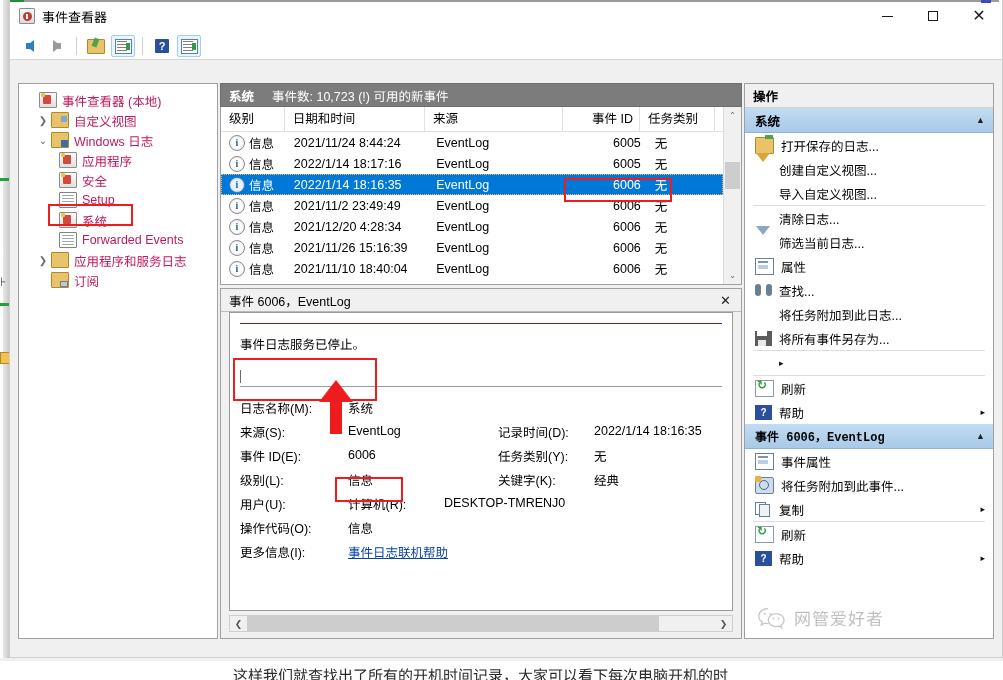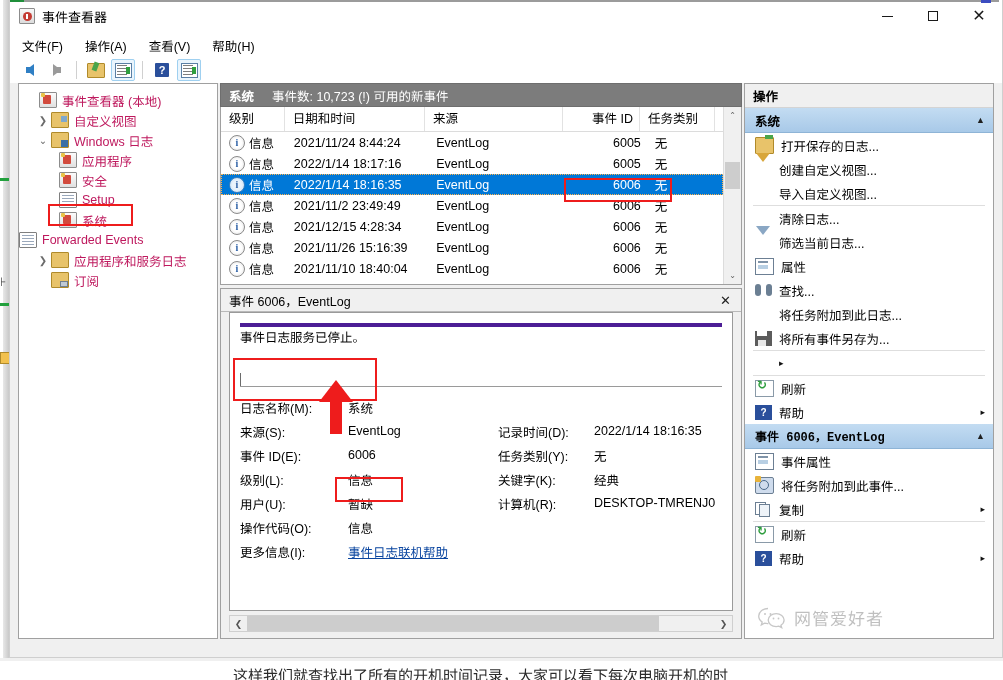--- a/index.html
+++ b/index.html
@@ -393,21 +393,22 @@
     background: #ffffff;
     border: 1px solid #9a9a9a;
     margin: 0 8px;
     box-sizing: border-box;
     position: relative;
     overflow: hidden;
     min-height: 0;
   }
   .desc-area {
     margin: 10px 10px 0 10px;
-    border-top: 4px solid #4c1d95;
+    border-top: 1px solid #4c1d95;
+    padding-top: 10px;
     height: 64px;
     box-sizing: border-box;
     position: relative;
   }
   .desc-text { font-size: 12.5px; color: #000; }
   .desc-caret { position:absolute; left:0px; top:46px; width:1px; height:13px; background:#6b6b6b; }
   .desc-under { position:absolute; left:0; right:0; bottom:0; height:1px; background:#9a9a9a; }
 
   .fields {
     position: relative;
@@ -599,26 +600,20 @@
           </div>
         <div class="win-btn">
             <span class="sq"></span>
           </div>
         <div class="win-btn">
             <span class="x">✕</span>
           </div>
       </div>
     </div>
 
-    <div class="menubar">
-      <div class="menu-item">文件(F)</div>
-      <div class="menu-item">操作(A)</div>
-      <div class="menu-item">查看(V)</div>
-      <div class="menu-item">帮助(H)</div>
-    </div>
 
     <div class="toolbar">
       <div class="tb-btn">
           <span class="arrow-l"></span>
         </div>
       <div class="tb-btn">
           <span class="arrow-r"></span>
         </div>
       <div class="tb-sep"></div>
       <div class="tb-btn">
@@ -672,21 +667,21 @@
         <div class="tree-row" style="padding-left:40px">
           <span class="tw-ico ico-plain"></span>
           <span class="tree-label">Setup</span>
         </div>
 
         <div class="tree-row" style="padding-left:40px">
           <span class="tw-ico ico-ev"></span>
           <span class="tree-label">系统</span>
         </div>
 
-        <div class="tree-row" style="">
+        <div class="tree-row" style="padding-left:40px">
           <span class="tw-ico ico-plain"></span>
           <span class="tree-label">Forwarded Events</span>
         </div>
 
         <div class="tree-row" style="padding-left:16px">
           <span class="tw-exp">❯</span>
           <span class="tw-ico ico-fold-plain"></span>
           <span class="tree-label">应用程序和服务日志</span>
         </div>
 
@@ -760,21 +755,21 @@
               <div class="cell" style="width:148px">EventLog</div>
               <div class="cell num" style="width:82px">6006</div>
               <div class="cell" style="width:80px">无</div>
             </div>
 
             <div class="row">
               <div class="cell" style="width:68px;display:flex;align-items:center">
                   <span class="info-ico">i</span>
                   <span>信息</span>
                 </div>
-              <div class="cell" style="width:150px">2021/12/15 4:28:34</div>
+              <div class="cell" style="width:150px">2021/12/20 4:28:34</div>
               <div class="cell" style="width:148px">EventLog</div>
               <div class="cell num" style="width:82px">6006</div>
               <div class="cell" style="width:80px">无</div>
             </div>
 
             <div class="row">
               <div class="cell" style="width:68px;display:flex;align-items:center">
                   <span class="info-ico">i</span>
                   <span>信息</span>
                 </div>
@@ -839,21 +834,20 @@
                 <span class="fvalue2">无</span>
               </div>
               <div class="frow">
                 <span class="flabel">级别(L):</span>
                 <span class="fvalue">信息</span>
                 <span class="flabel2">关键字(K):</span>
                 <span class="fvalue2">经典</span>
               </div>
               <div class="frow">
                 <span class="flabel">用户(U):</span>
-                <span class="fvalue">暂缺</span>
                 <span class="flabel2">计算机(R):</span>
                 <span class="fvalue2">DESKTOP-TMRENJ0</span>
               </div>
               <div class="frow">
                 <span class="flabel">操作代码(O):</span>
                 <span class="fvalue">信息</span>
                 <span class="flabel2"></span>
                 <span class="fvalue2"></span>
               </div>
               <div class="frow">

